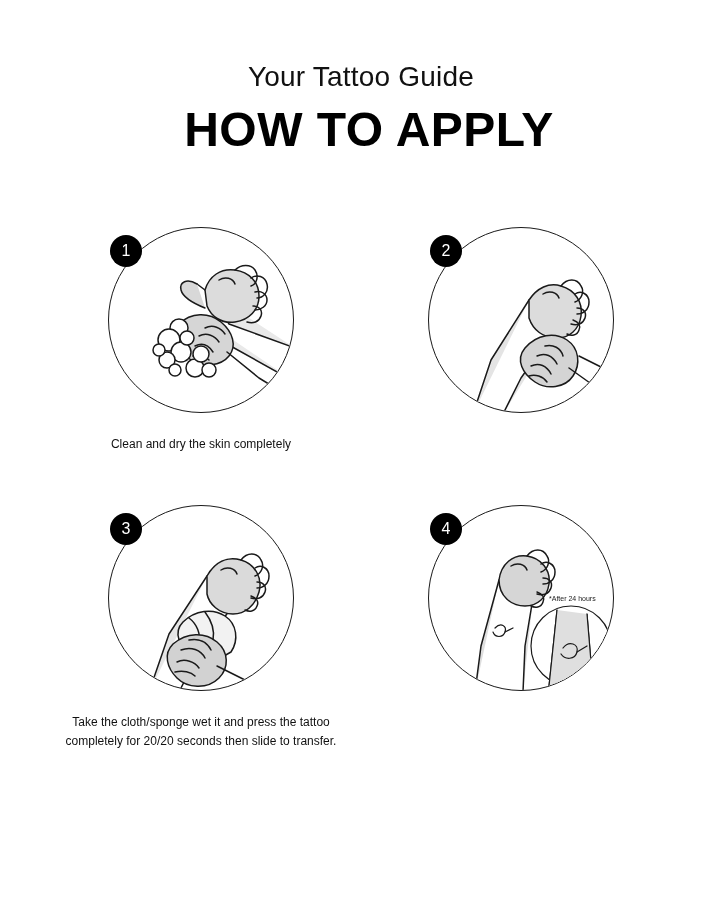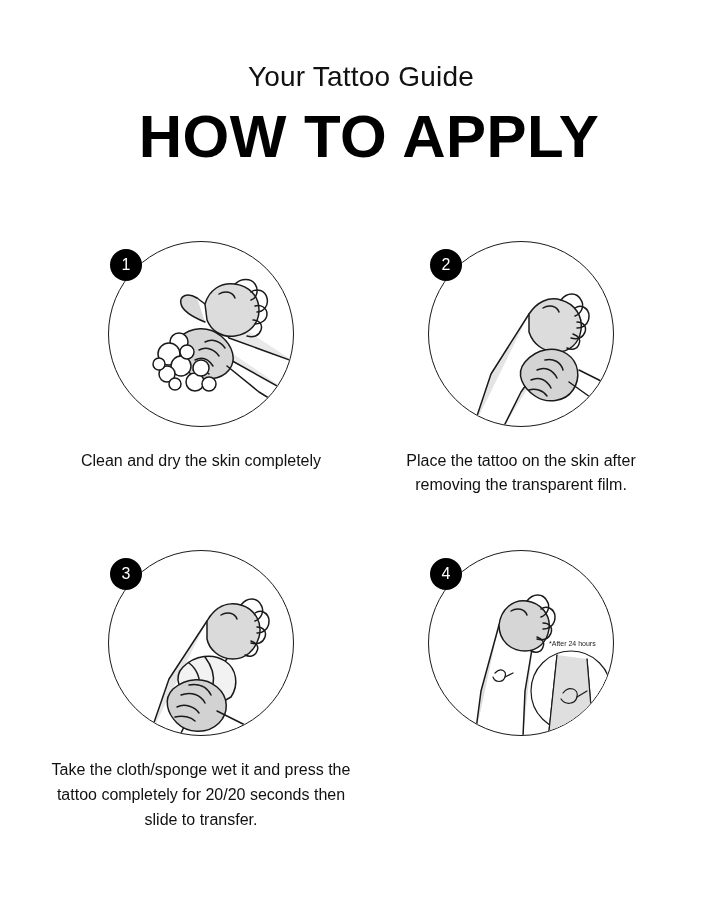--- a/index.html
+++ b/index.html
@@ -29,21 +29,21 @@
     margin-bottom: 10px;
   }
   .eyebrow {
     font-size: 28px;
     font-weight: 400;
     letter-spacing: 0.2px;
     color: #111111;
     line-height: 1.2;
   }
   .title {
-    font-size: 60px;
+    font-size: 48px;
     font-weight: 700;
     letter-spacing: 0.5px;
     color: #000000;
     line-height: 1.15;
     margin-top: 8px;
     margin-left: 16px;
   }
   .steps-grid {
     margin-top: 60px;
     width: 640px;
@@ -83,21 +83,21 @@
     font-size: 16px;
     font-weight: 400;
     display: flex;
     align-items: center;
     justify-content: center;
     z-index: 5;
   }
   .caption {
     margin-top: 22px;
     text-align: center;
-    font-size: 16px;
+    font-size: 12px;
     line-height: 1.55;
     color: #111111;
     max-width: 260px;
   }
   .caption-wide {
     max-width: 300px;
   }
   svg.art {
     position: absolute;
     left: 0;
@@ -180,21 +180,20 @@
               <path d="M108 128 C116 124 124 128 128 136"></path>
               <path d="M102 138 C110 134 118 138 122 146"></path>
               <path d="M100 148 C106 146 114 148 118 154"></path>
               <path d="M140 140 L168 160 L186 174"></path>
               <path d="M150 128 L178 142"></path>
             </g>
           </svg>
         </div>
         <div class="badge">2</div>
       </div>
-      <div class="caption">Place the tattoo on the skin after removing the transparent film.</div>
     </div>
 
     <div class="step">
       <div class="illus-wrap">
         <div class="circle-frame">
           <svg class="art" viewBox="0 0 186 186">
             <g fill="none" stroke="#1a1a1a" stroke-width="1.5" stroke-linecap="round" stroke-linejoin="round">
 
               <path d="M98 70 L60 128 L40 186" fill="#e6e6e6"></path>
               <path d="M128 94 L90 146 L70 186" fill="#e6e6e6"></path>

